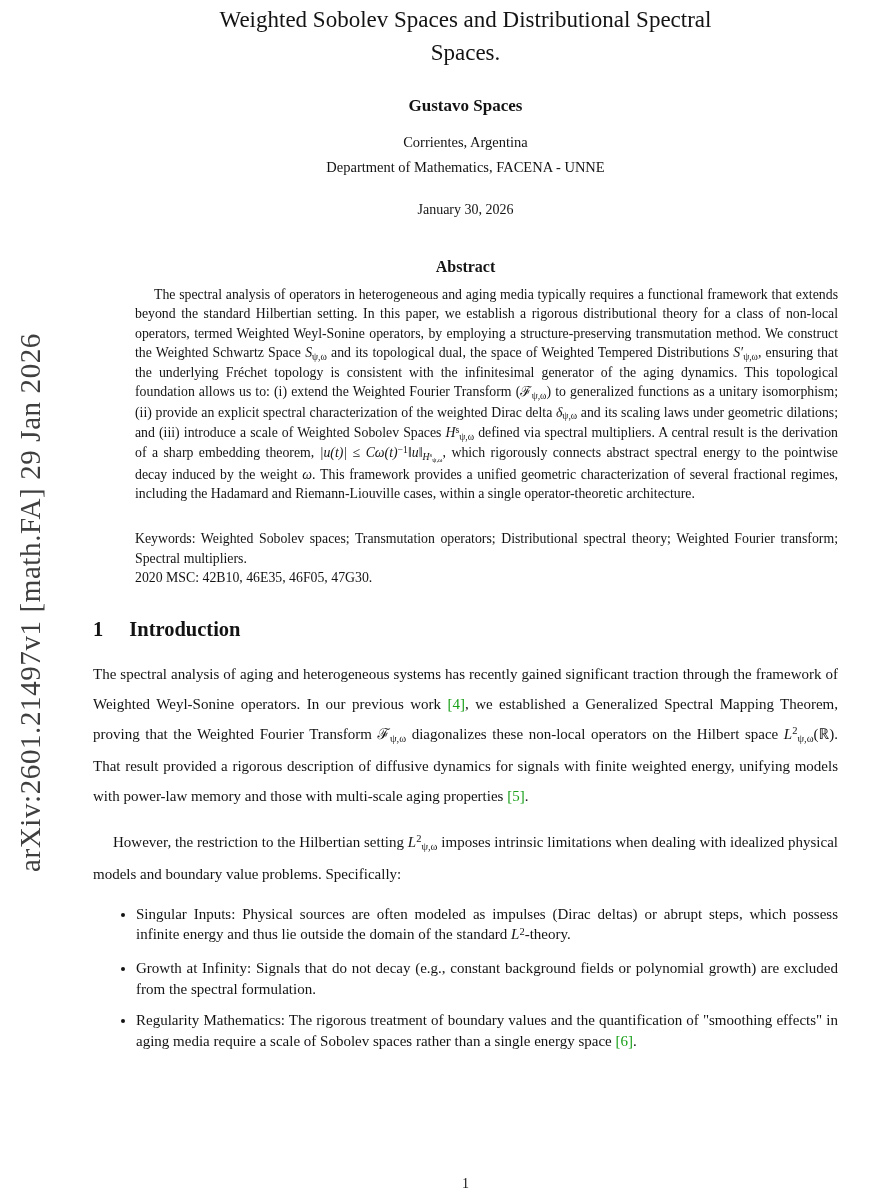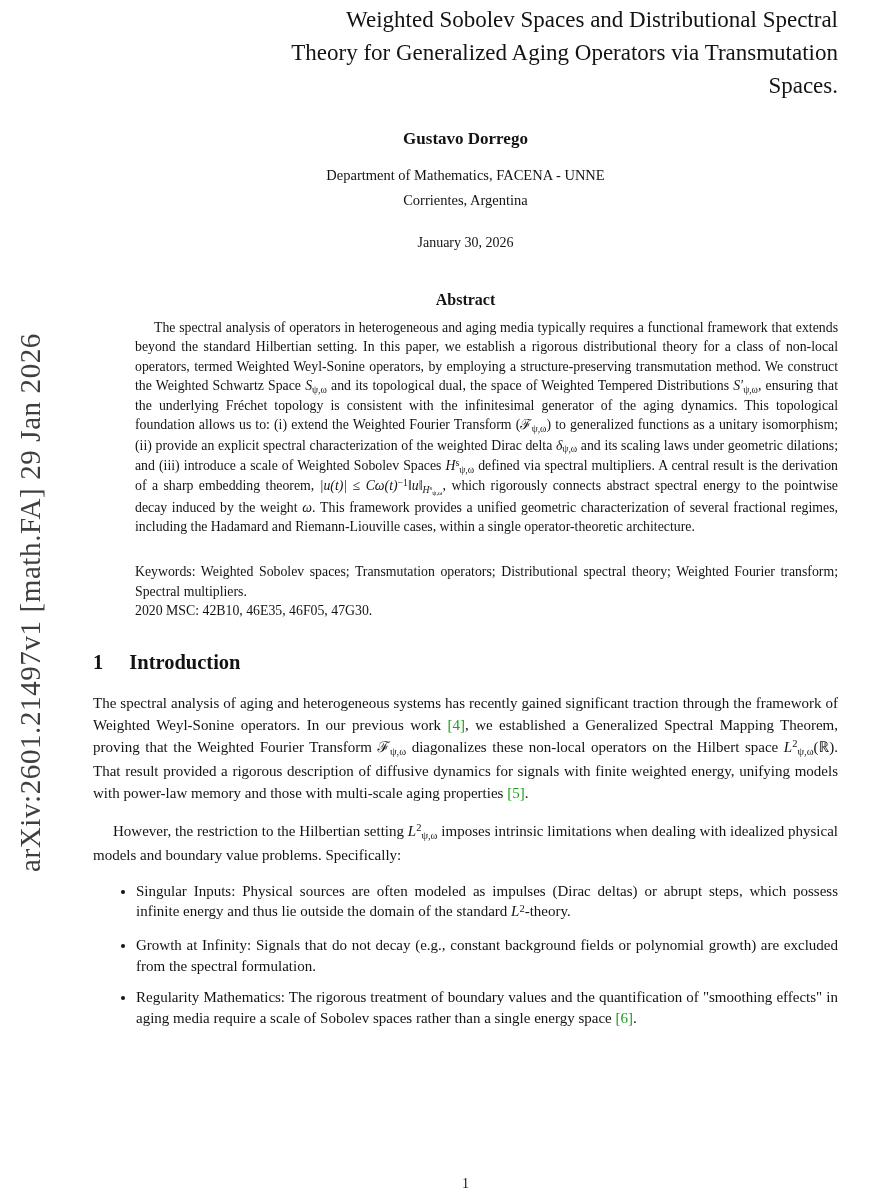--- a/index.html
+++ b/index.html
@@ -16,35 +16,35 @@
     position:absolute;
     left:14px;top:872px;
     transform-origin:0 0;
     transform:rotate(-90deg);
     white-space:nowrap;
     font-size:29px;
     letter-spacing:0.6px;
     color:#3f3f3f;
   }
   .content{position:absolute;left:93px;top:0;width:745px;}
-  .title{padding-top:3px;text-align:right;font-size:23px;line-height:33px;font-weight:normal;}
+  .title{padding-top:3px;text-align:center;font-size:23px;line-height:33px;font-weight:normal;}
   .author{margin-top:27px;text-align:center;font-size:17px;font-weight:bold;}
   .affil-block{margin-top:14px;text-align:center;font-size:14.5px;line-height:25px;}
   .email{text-align:center;font-family:"Liberation Mono","DejaVu Sans Mono",monospace;font-size:12.5px;margin-top:3px;}
   .date{margin-top:22px;text-align:center;font-size:14px;}
   .abstract-head{margin-top:40px;text-align:center;font-size:16px;font-weight:bold;}
   .abstract-body{
     margin:9px 0 0 42px;width:703px;
     font-size:13.8px;line-height:19.3px;
     text-align:justify;text-indent:19px;
   }
   .kw-block{margin:26px 0 0 42px;width:703px;font-size:13.8px;line-height:19.5px;text-align:justify;}
   .section-heading{margin-top:30px;font-size:20.5px;font-weight:bold;}
   .section-heading .num{margin-right:26px;}
-  .para{font-size:15px;line-height:22px;text-align:justify;}
+  .para{font-size:15px;line-height:30px;text-align:justify;}
   .p-first{margin-top:18px;}
   .p-indent{margin-top:16px;text-indent:20px;}
   ul.bullets{margin:13px 0 0 0;padding-left:43px;}
   ul.bullets li{margin-bottom:11px;font-size:15px;line-height:20.6px;text-align:justify;}
   .page-num{position:absolute;top:1176px;left:93px;width:745px;text-align:center;font-size:14px;}
   
   .i{font-style:italic;}
   .b{font-weight:normal;}
   .sup{font-size:70%;position:relative;top:-0.45em;}
   .sub{font-size:70%;position:relative;top:0.28em;}
@@ -54,29 +54,28 @@
 <body>
 
 <div class="page">
 
   <div class="arxiv-banner">arXiv:2601.21497v1  [math.FA]  29 Jan 2026</div>
 
   <div class="content">
 
     <div class="title">
       <div>Weighted Sobolev Spaces and Distributional Spectral</div>
-      <div>Theory for Generalized Aging Operators via Transmutation</div>
       <div>Spaces.</div>
     </div>
 
-    <div class="author">Gustavo Dorrego</div>
+    <div class="author">Gustavo Spaces</div>
 
     <div class="affil-block">
+      <div>Corrientes, Argentina</div>
       <div>Department of Mathematics, FACENA - UNNE</div>
-      <div>Corrientes, Argentina</div>
     </div>
 
 
     <div class="date">January 30, 2026</div>
 
     <div class="abstract-head">Abstract</div>
     <p class="abstract-body">The spectral analysis of operators in heterogeneous and aging media typically requires a functional framework that extends beyond the standard Hilbertian setting. In this paper, we establish a rigorous distributional theory for a class of non-local operators, termed Weighted Weyl-Sonine operators, by employing a structure-preserving transmutation method. We construct the Weighted Schwartz Space <span class="i">S</span><span class="sub">ψ,ω</span> and its topological dual, the space of Weighted Tempered Distributions <span class="i">S′</span><span class="sub">ψ,ω</span>, ensuring that the underlying Fréchet topology is consistent with the infinitesimal generator of the aging dynamics. This topological foundation allows us to: (i) extend the Weighted Fourier Transform (ℱ<span class="sub">ψ,ω</span>) to generalized functions as a unitary isomorphism; (ii) provide an explicit spectral characterization of the weighted Dirac delta <span class="i">δ</span><span class="sub">ψ,ω</span> and its scaling laws under geometric dilations; and (iii) introduce a scale of Weighted Sobolev Spaces <span class="i">H</span><span class="sup">s</span><span class="sub">ψ,ω</span> defined via spectral multipliers. A central result is the derivation of a sharp embedding theorem, <span class="i">|u(t)| ≤ Cω(t)</span><span class="sup">−1</span><span class="i">‖u‖</span><span class="sub"><span class="i">H</span><span class="sup">s</span><span class="sub">ψ,ω</span></span>, which rigorously connects abstract spectral energy to the pointwise decay induced by the weight <span class="i">ω</span>. This framework provides a unified geometric characterization of several fractional regimes, including the Hadamard and Riemann-Liouville cases, within a single operator-theoretic architecture.</p>
 
     <div class="kw-block">
       <div><span class="b">Keywords:</span> Weighted Sobolev spaces; Transmutation operators; Distributional spectral theory; Weighted Fourier transform; Spectral multipliers.</div>

